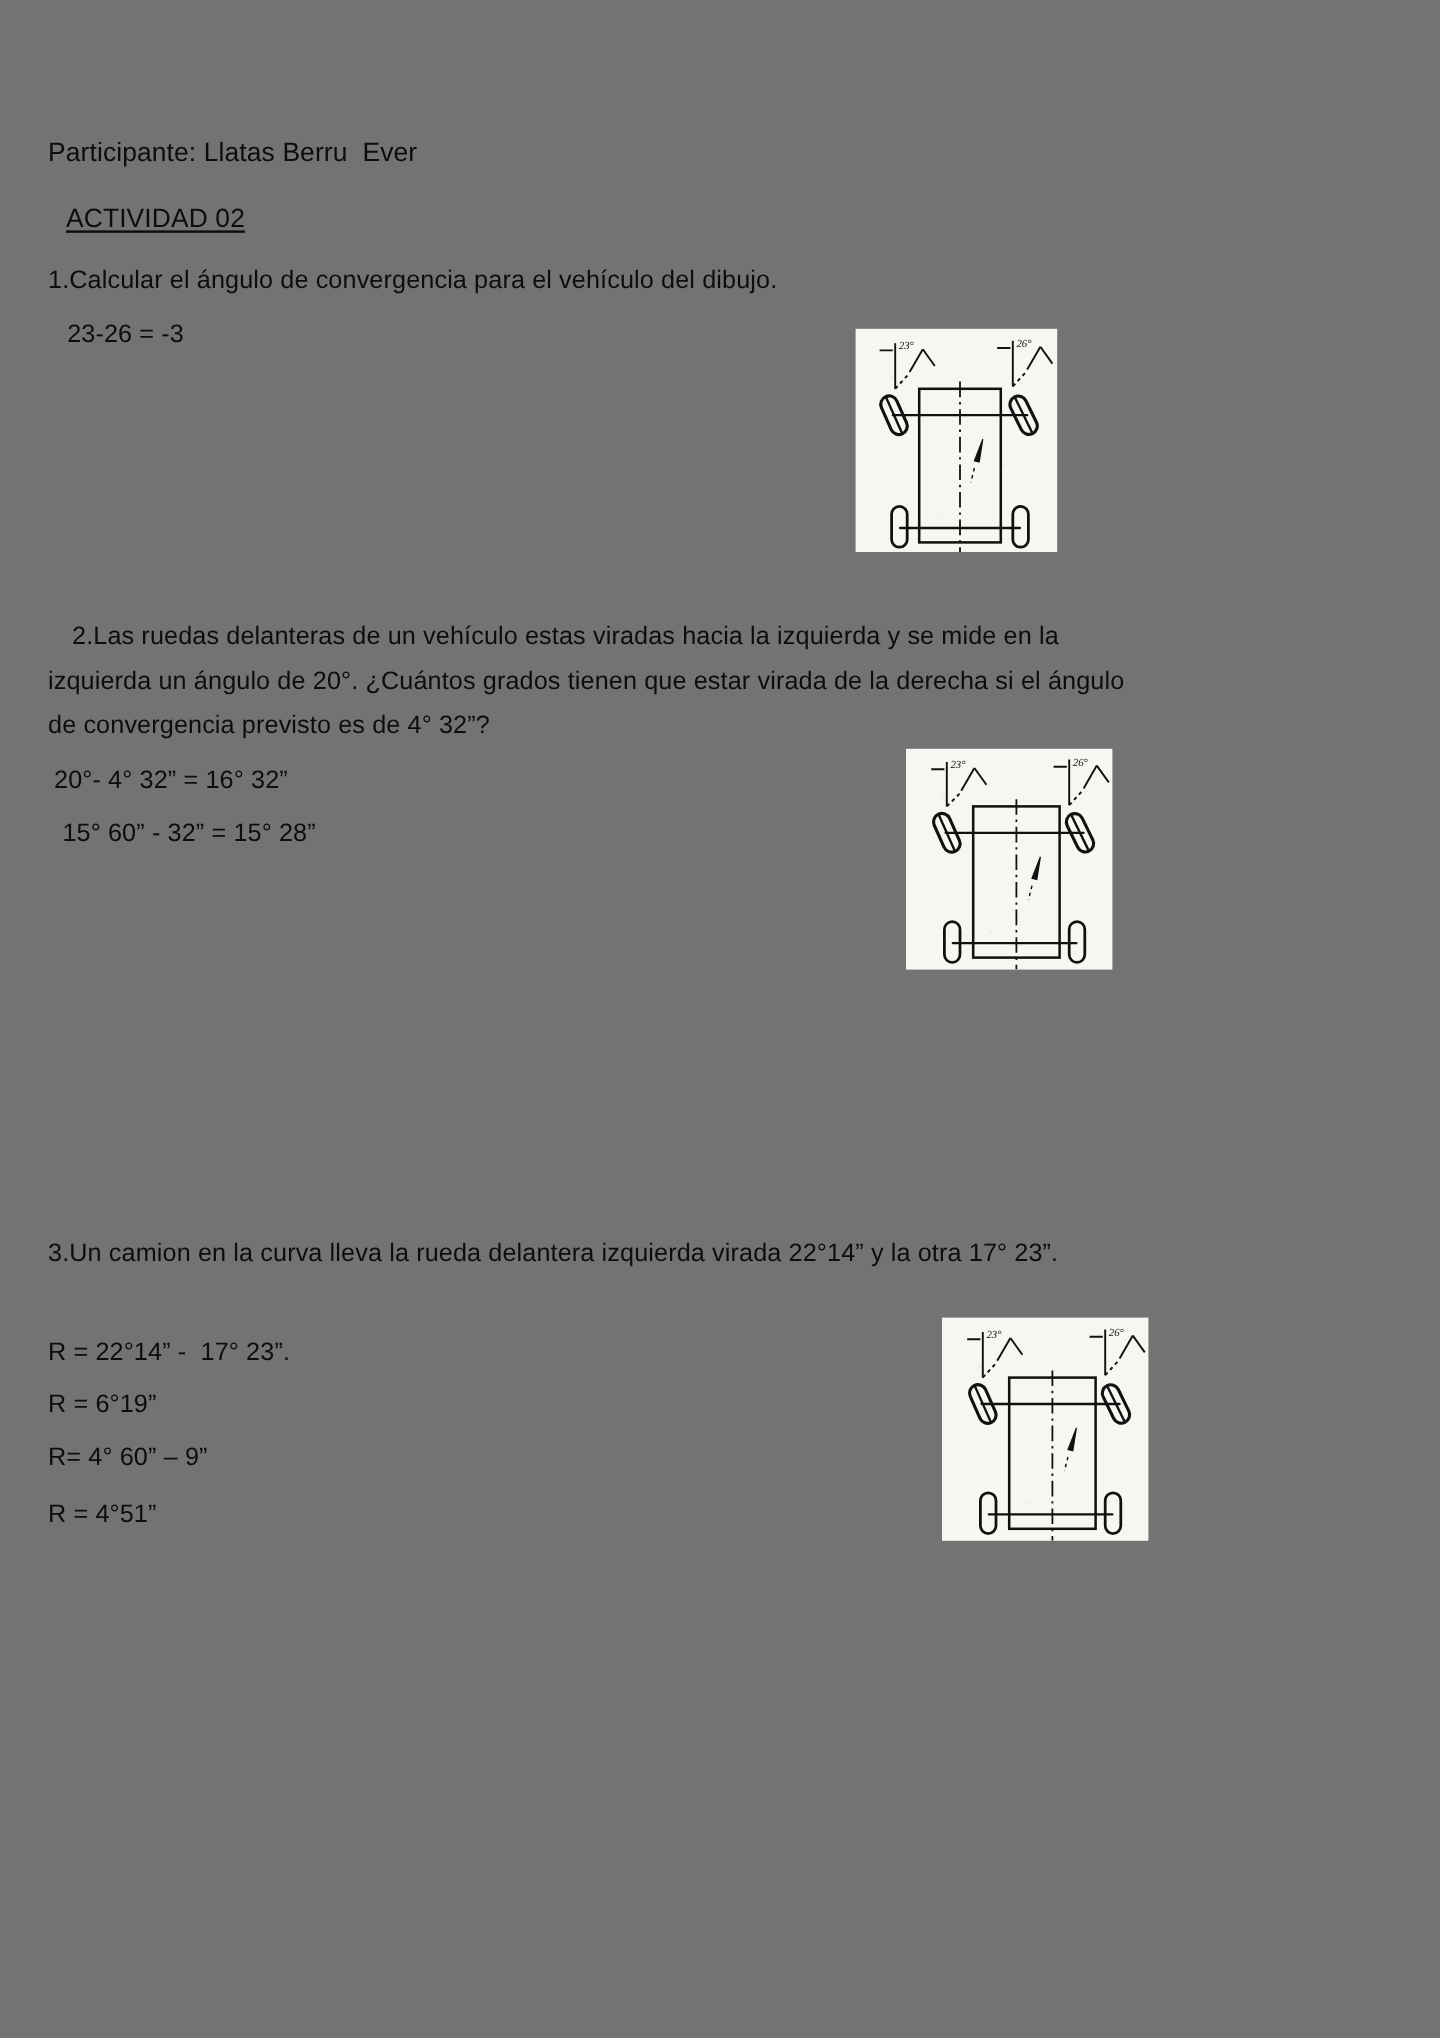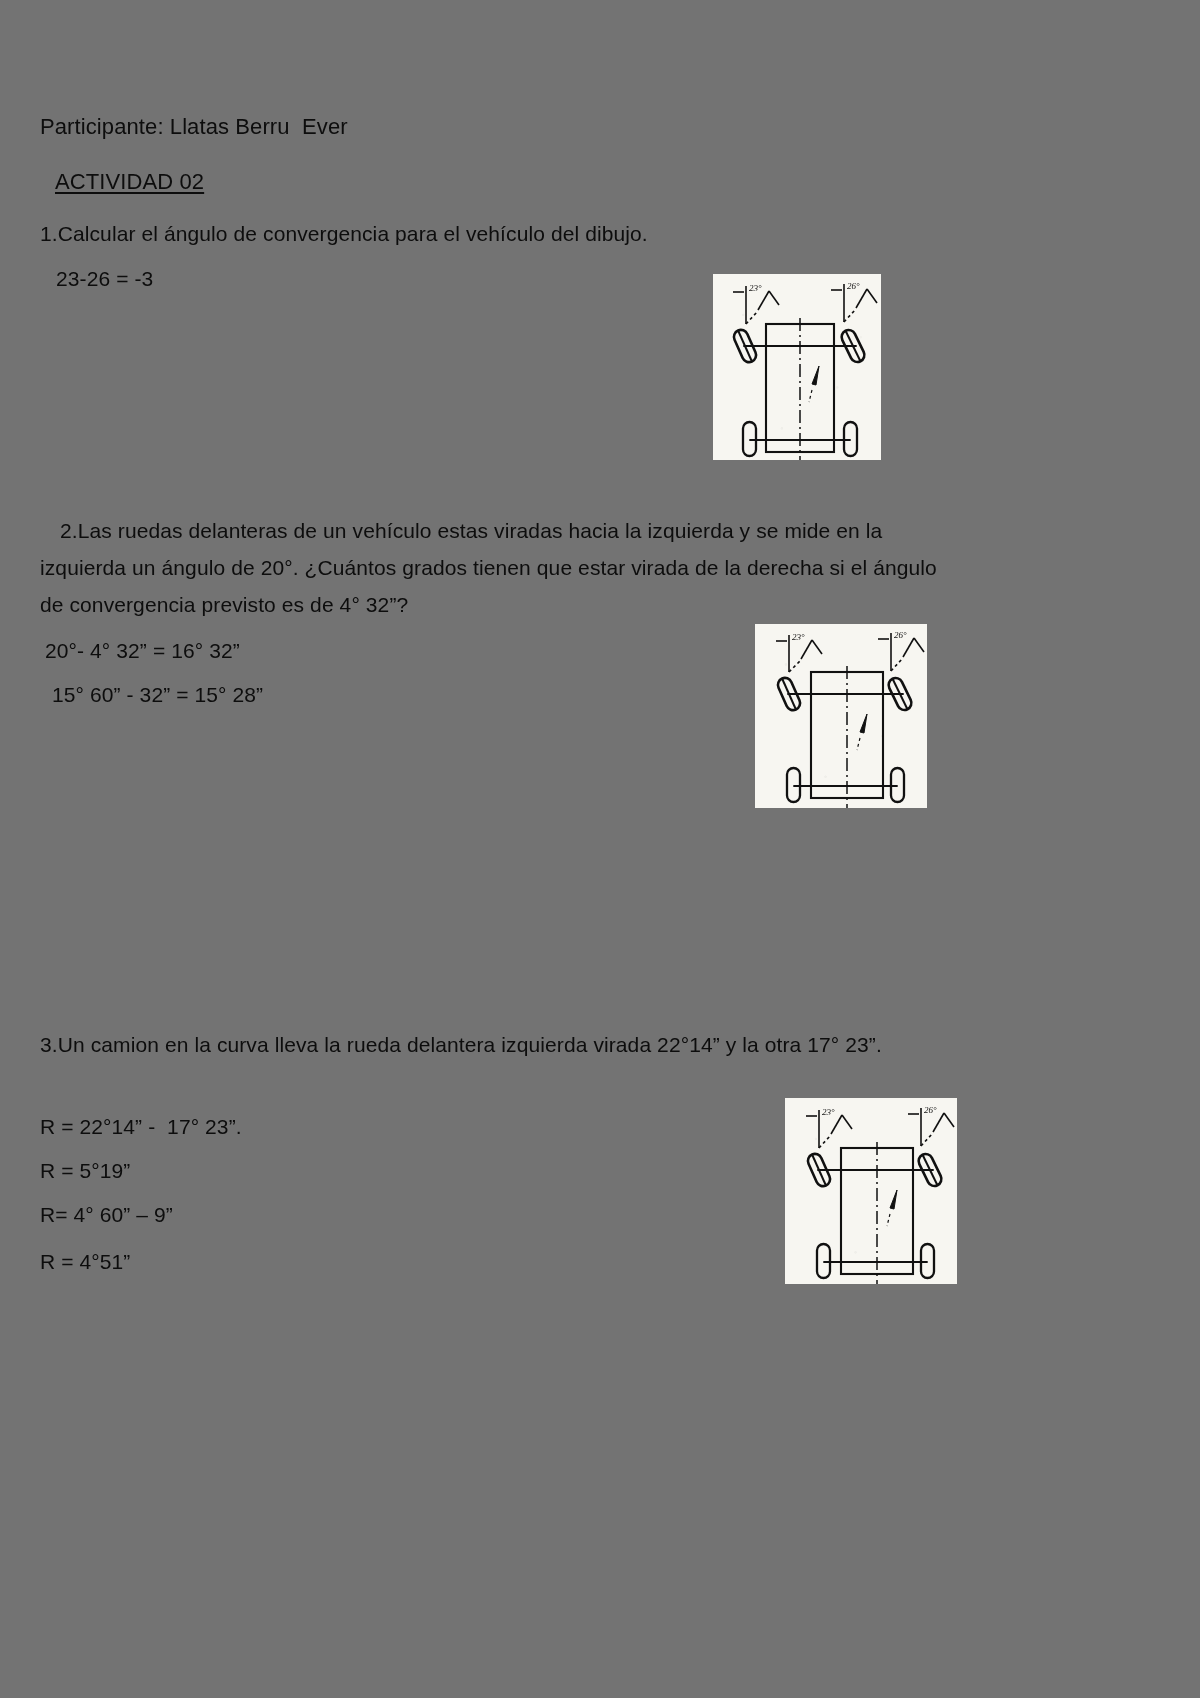--- a/index.html
+++ b/index.html
@@ -167,21 +167,21 @@
         <path d="M112 90 L105 108 L109 109 Z"></path>
         <line x1="105" y1="114" x2="102" y2="126" stroke-width="1.2" stroke-dasharray="3,3" fill="none"></line>
       </g>
     </svg>
     <div class="noise"></div>
   </div>
 
   <div class="txt" style="left:40px; top:1026px;">3.Un camion en la curva lleva la rueda delantera izquierda virada 22°14” y la otra 17° 23”.</div>
 
   <div class="txt" style="left:40px; top:1108px;">R = 22°14” -  17° 23”.</div>
-  <div class="txt" style="left:40px; top:1152px;">R = 5°19”</div>
+  <div class="txt" style="left:40px; top:1152px;">R = 6°19”</div>
   <div class="txt" style="left:40px; top:1196px;">R= 4° 60” – 9”</div>
   <div class="txt" style="left:40px; top:1243px;">R = 4°51”</div>
 
   <div class="diagram" style="left:785px; top:1098px; width:172px; height:186px;">
     <svg viewBox="0 0 172 186" preserveAspectRatio="none" aria-hidden="true">
       <g fill="none" stroke="#111" stroke-width="1.9" stroke-linecap="round">
         <rect x="56" y="50" width="72" height="126" stroke-width="2.1"></rect>
         <line x1="33" y1="72" x2="148" y2="72" stroke-width="1.9"></line>
         <line x1="39" y1="164" x2="142" y2="164" stroke-width="1.9"></line>
       </g>

